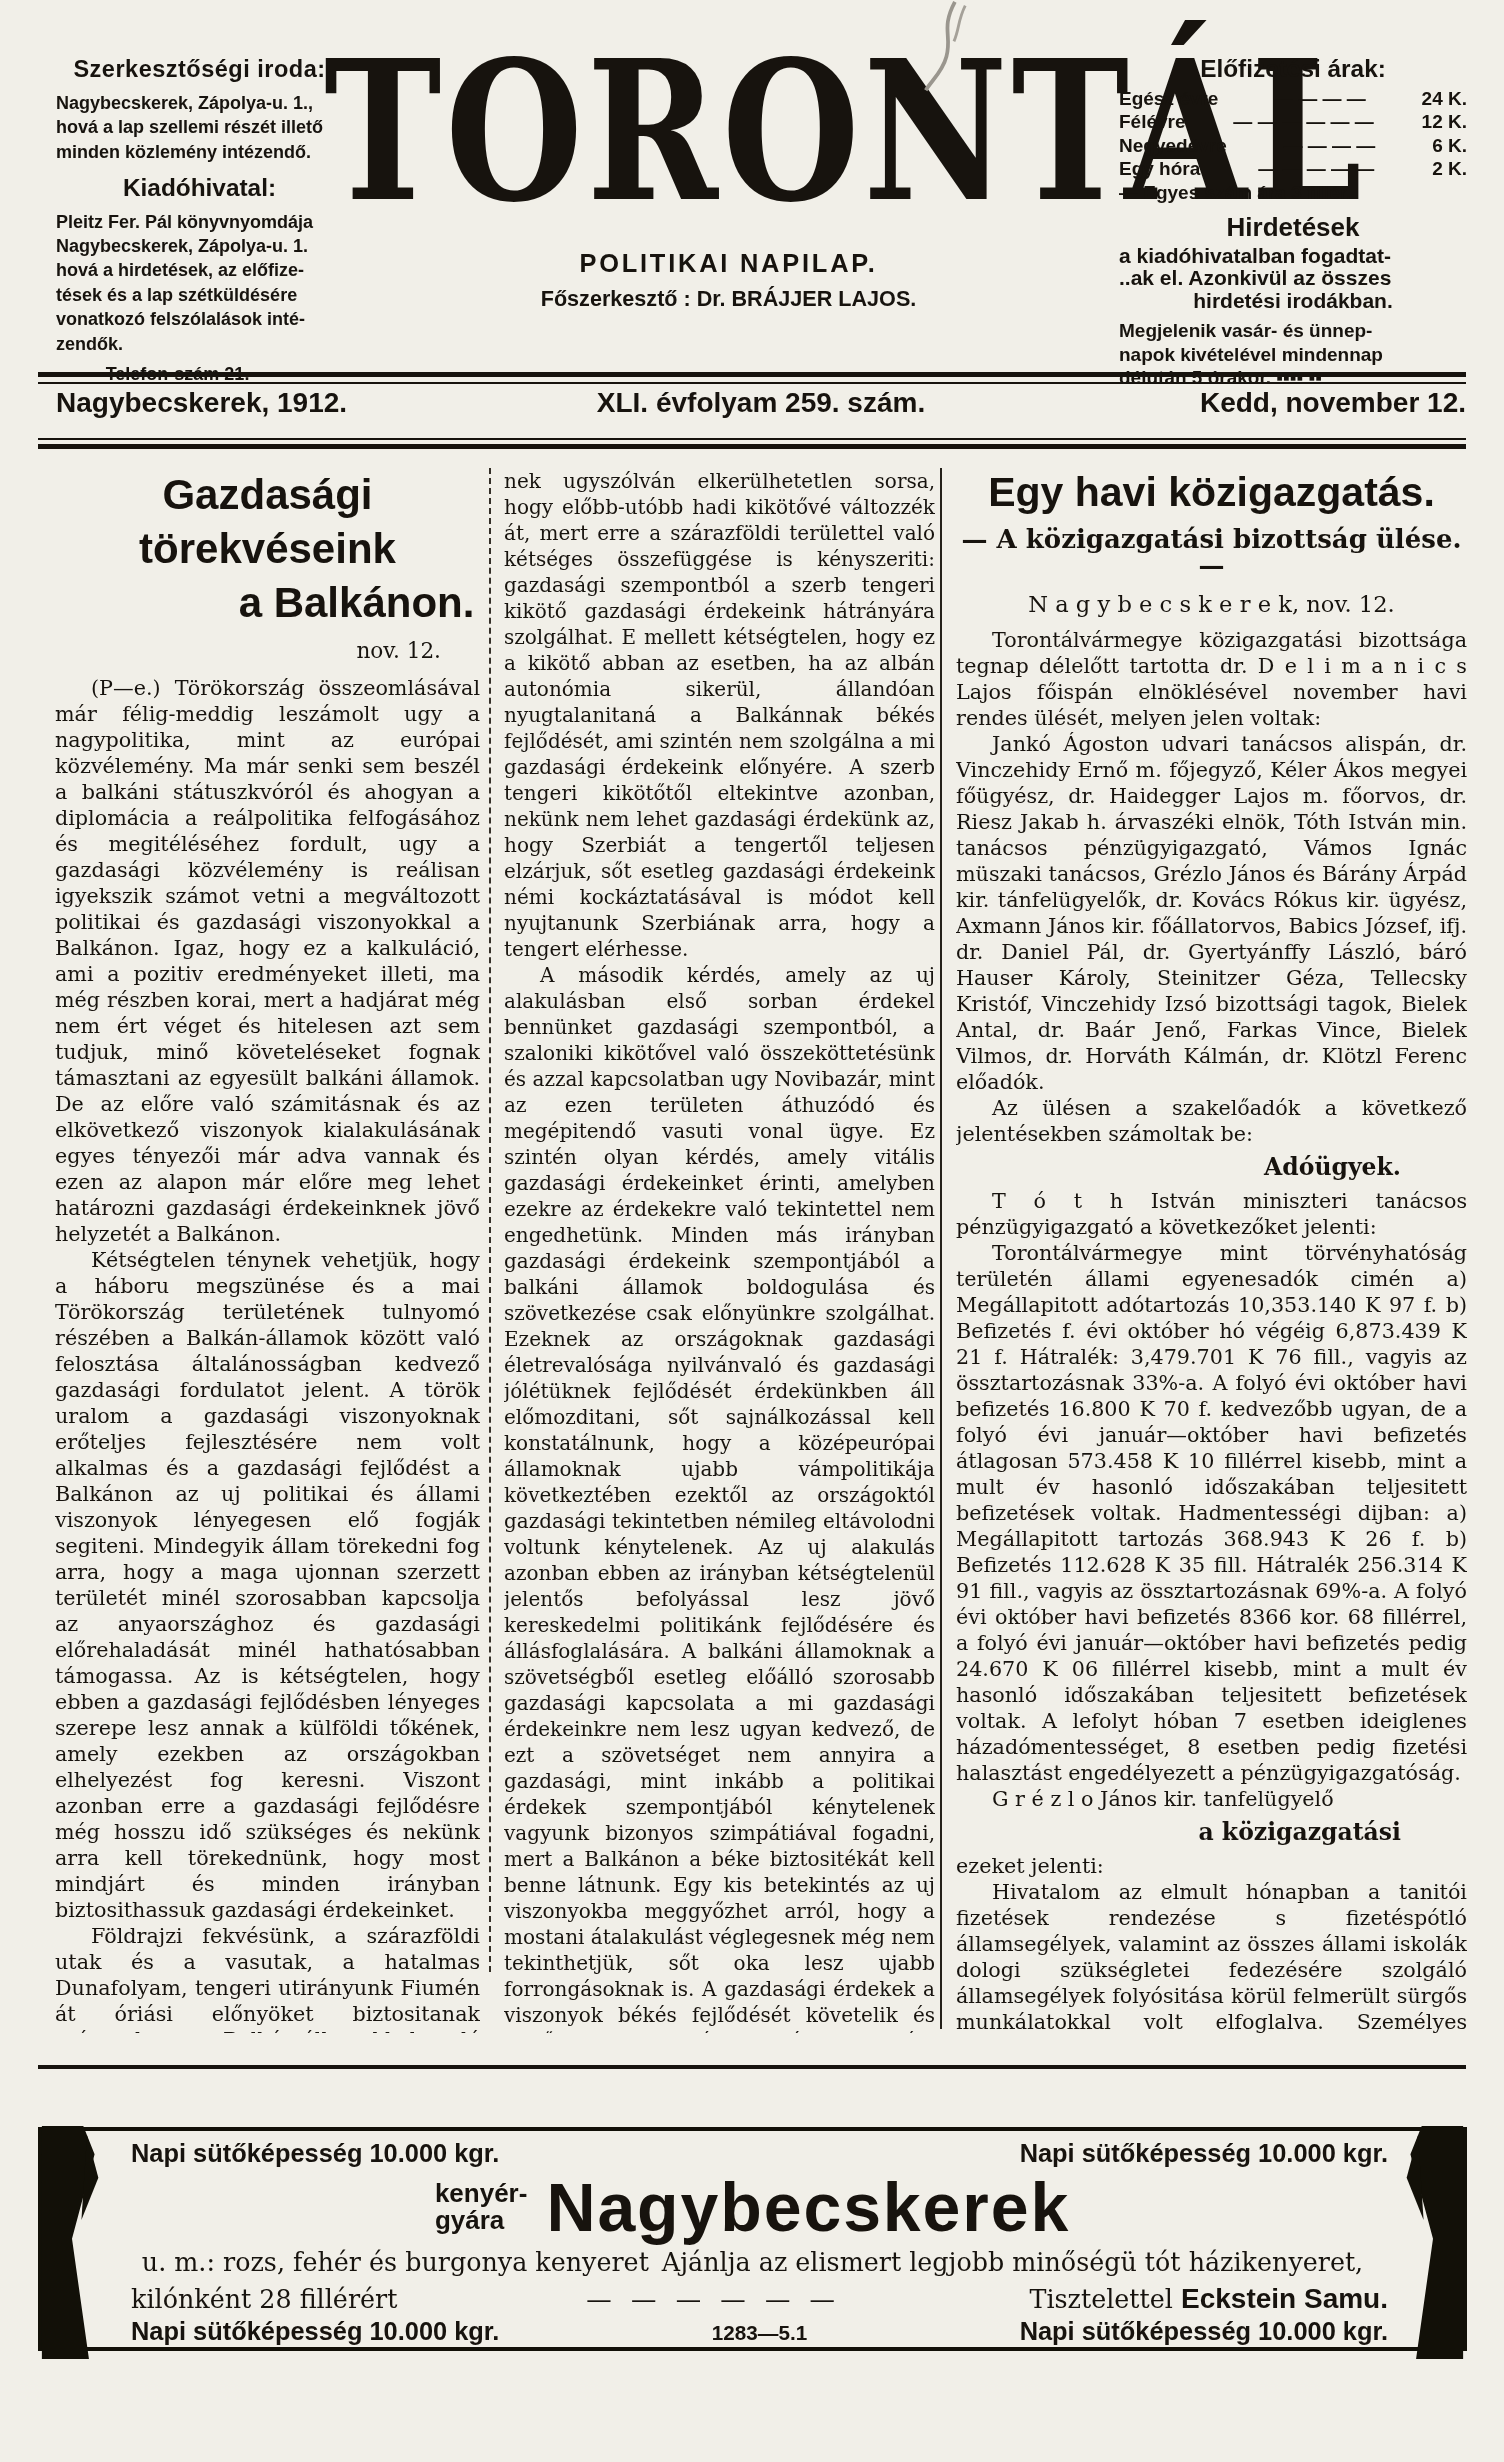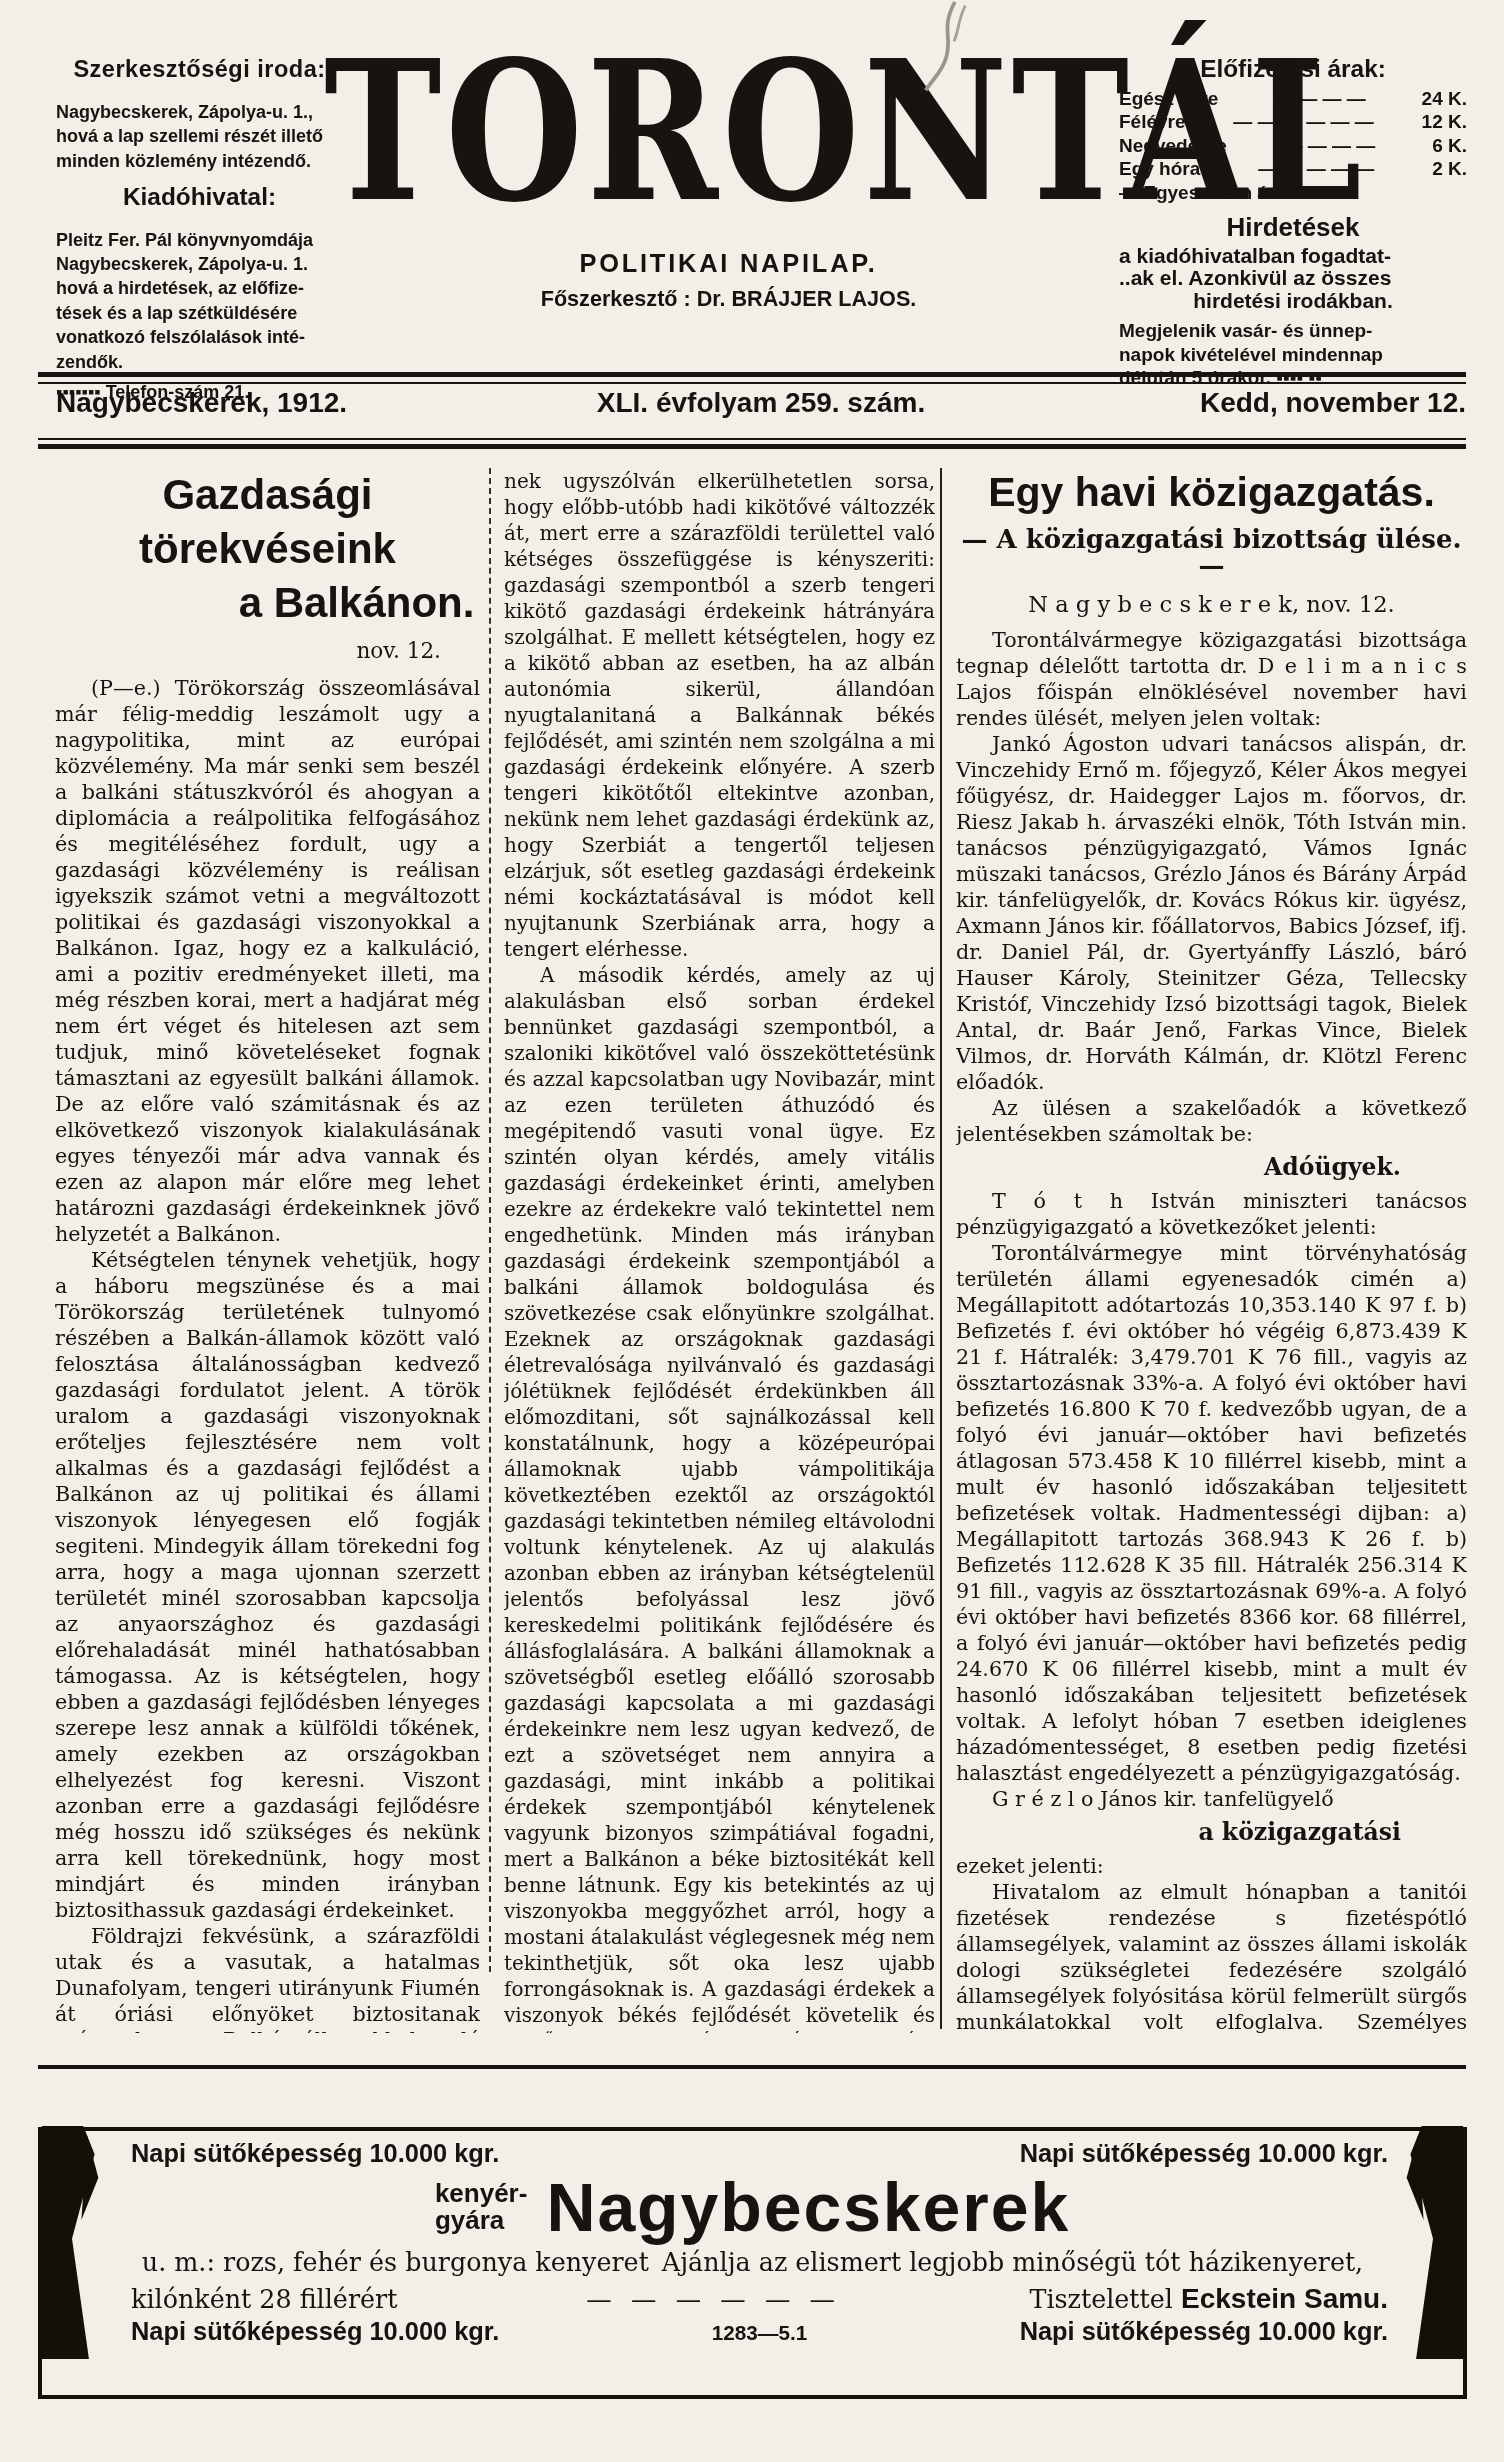--- a/index.html
+++ b/index.html
@@ -5,21 +5,21 @@
   html,body{margin:0;padding:0;background:#777;}
   .page{
     position:relative;width:1504px;height:2462px;margin:0 auto;
     background:var(--paper,#f1efe8);color:var(--ink,#17130e);
     font-family:"DejaVu Serif",serif;overflow:hidden;
   }
   
   .office{position:absolute;left:56px;top:56px;width:287px;
     font-family:"Liberation Sans",sans-serif;font-weight:700;}
   .office-title{font-size:23.5px;text-align:center;letter-spacing:0.5px;}
-  .office-lines{font-size:18px;line-height:24.4px;margin-top:17px;}
+  .office-lines{font-size:18px;line-height:24.4px;margin-top:8px;}
   .office-lines div{text-align:left;}
   .kiado-title{font-size:24.4px;text-align:center;margin:9.4px 0 5.6px;}
   .phone-line{font-size:18px;margin-top:7.5px;}
   .logo{position:absolute;left:324px;top:36px;width:809px;text-align:center;}
   .logo-text{font-family:"DejaVu Serif",serif;font-weight:700;font-size:158px;line-height:1;
     transform:scaleY(1.22);transform-origin:top center;letter-spacing:3.8px;white-space:nowrap;}
   .logo-sub{font-family:"Liberation Sans",sans-serif;font-weight:700;font-size:25.4px;
     letter-spacing:2.8px;margin-top:55px;}
   .logo-editor{font-family:"Liberation Sans",sans-serif;font-weight:700;font-size:21.6px;margin-top:7.5px;}
   .prices{position:absolute;left:1119px;top:55px;width:348px;
@@ -58,21 +58,21 @@
     font-size:42px;line-height:54px;text-align:center;text-indent:0;}
   .article-title2{font-family:"Liberation Sans",sans-serif;font-weight:700;
     font-size:42px;line-height:54px;text-align:right;padding-right:5.6px;}
   .article-date{text-align:right;padding-right:39px;font-size:21.6px;margin:7.5px 0 11.3px;}
   .r-title{font-family:"Liberation Sans",sans-serif;font-weight:700;font-size:41px;
     line-height:49px;text-align:center;}
   .r-subtitle{font-weight:700;font-size:26px;text-align:center;margin-top:9.4px;}
   .r-dateline{font-size:22.6px;text-align:center;margin:13px 0 9.4px;}
   .subhead{font-weight:700;font-size:23.5px;text-align:right;padding-right:66px;margin:7.5px 0;}
   
-  .ad{position:absolute;left:38px;top:2127px;width:1429px;height:272px;
+  .ad{position:absolute;left:38px;top:2127px;width:1429px;height:224px;
     border:4.7px solid #121008;box-sizing:border-box;}
   .ad-ornament{position:absolute;top:-4.7px;height:233px;width:64px;}
   .ad-orn-left{left:-1.9px;}
   .ad-orn-right{right:-1.9px;}
   .ad-caps{display:flex;justify-content:space-between;align-items:baseline;
     padding:7.5px 75px 0 89px;font-family:"Liberation Sans",sans-serif;font-weight:700;font-size:25.4px;}
   .ad-brand-row{display:flex;justify-content:center;align-items:center;gap:19px;margin-top:0px;}
   .ad-brand{font-family:"Liberation Sans",sans-serif;font-weight:700;font-size:68px;
     letter-spacing:1.9px;white-space:nowrap;}
   .ad-brand-small{font-family:"Liberation Sans",sans-serif;font-weight:700;font-size:26px;

